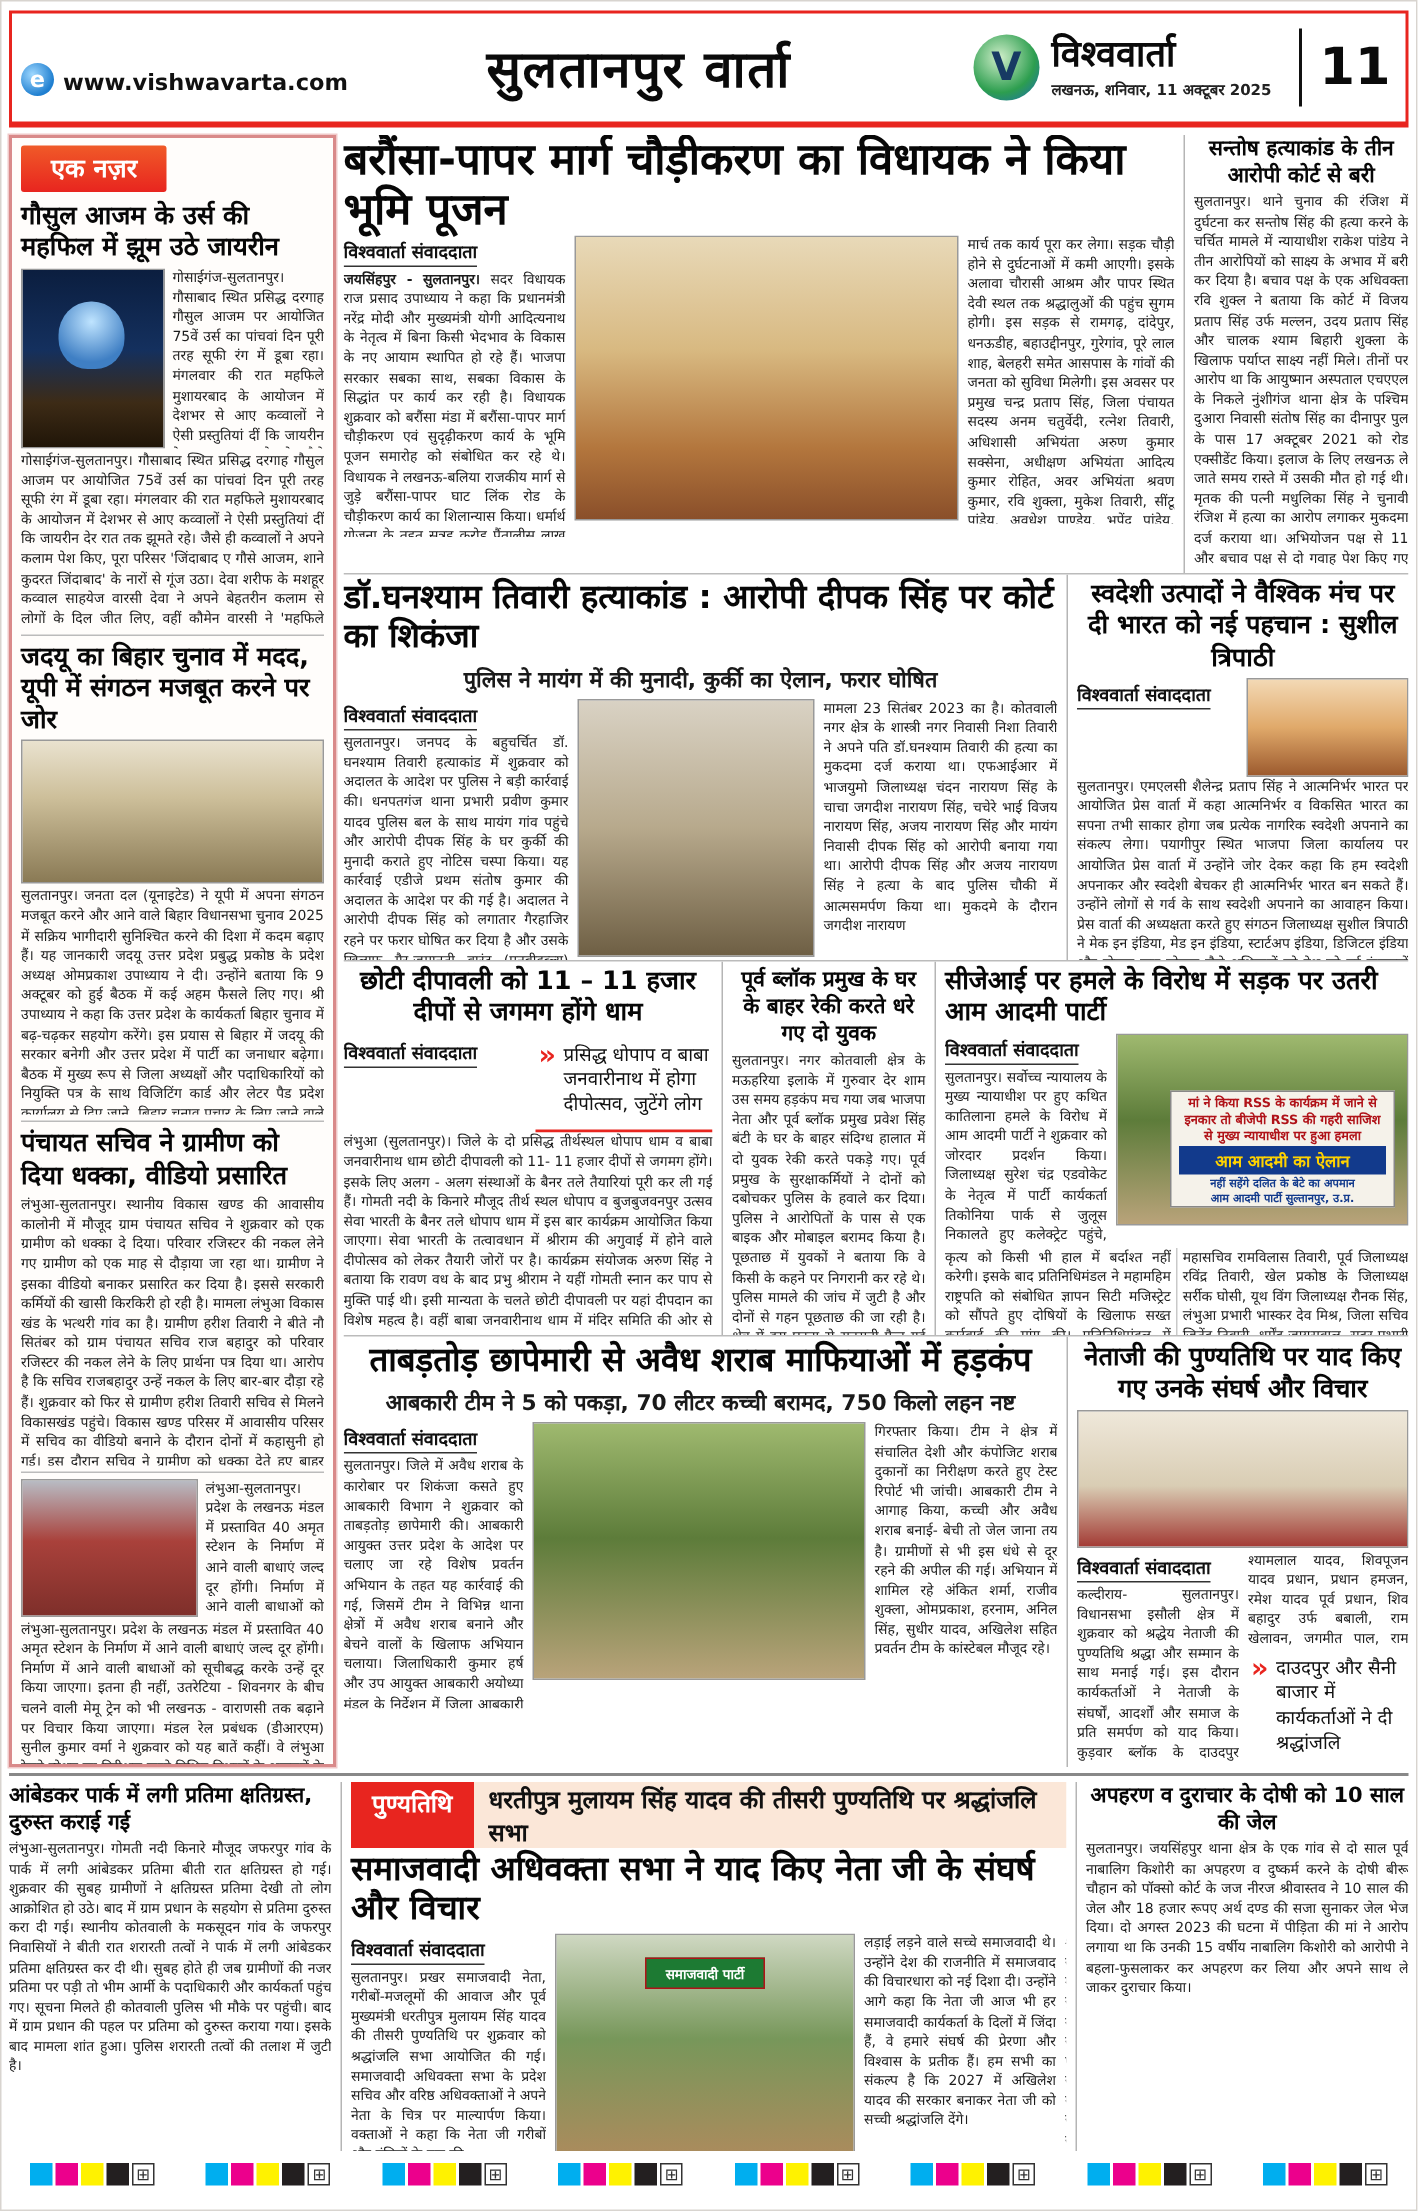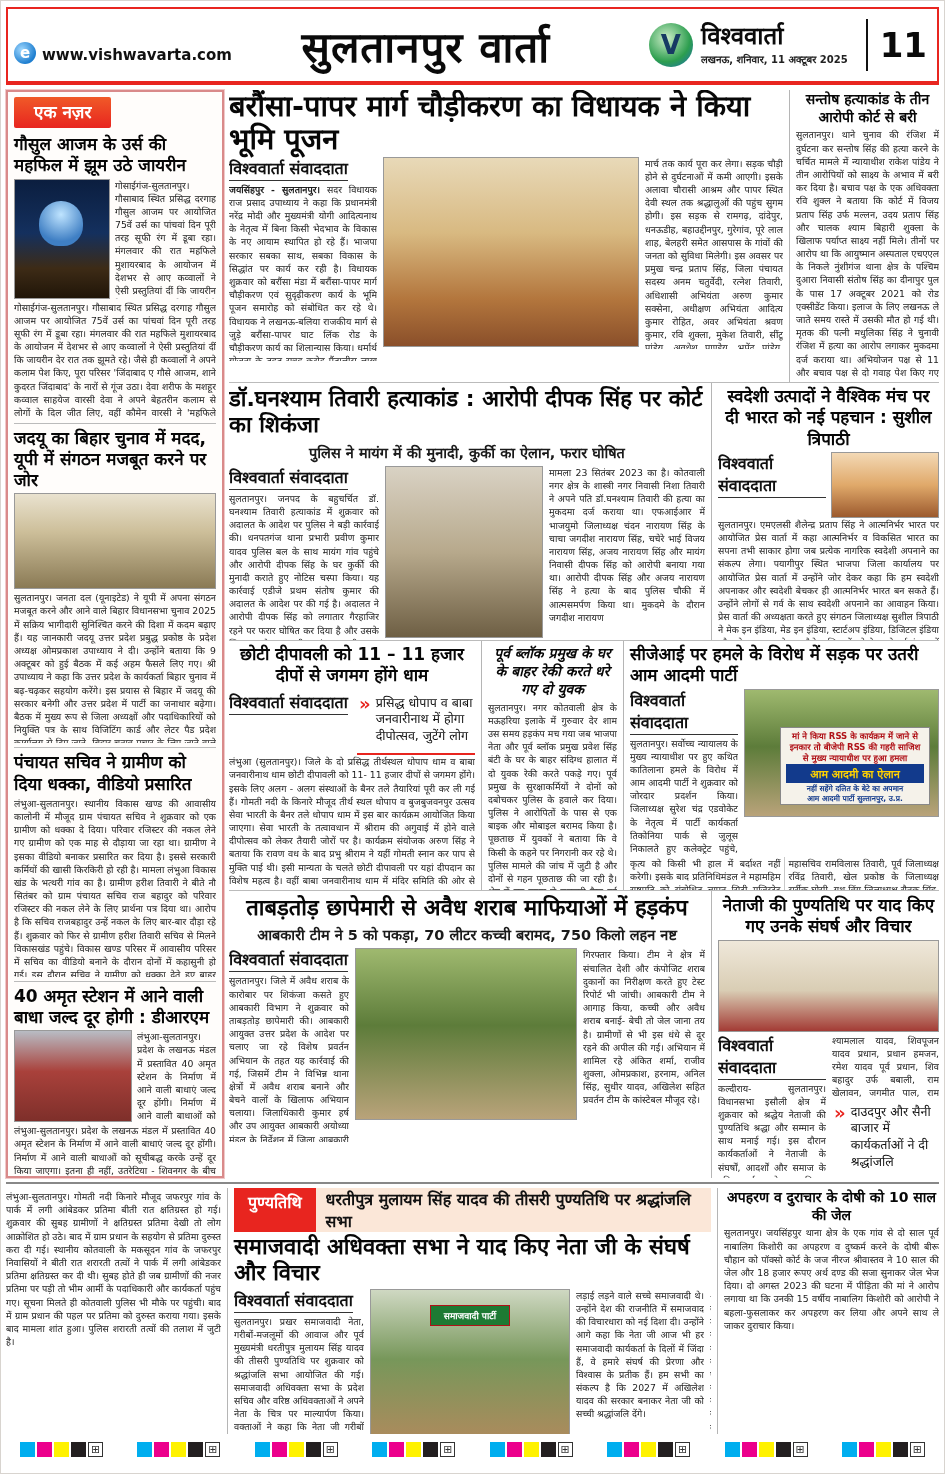--- a/index.html
+++ b/index.html
@@ -16,21 +16,21 @@
     display:flex; align-items:center; padding:0 6px; position:relative;
   }
   .hdr-url { display:flex; align-items:flex-end; gap:6px; width:230px; }
   .e-icon {
     width:22px; height:22px; border-radius:50%;
     background:radial-gradient(circle at 35% 35%, #9fd8ff, #1f7fd0 70%);
     color:#fff; font-weight:bold; font-size:15px; line-height:22px; text-align:center;
     flex:0 0 auto;
   }
   .hdr-url span { font-weight:bold; font-size:15px; color:#111;margin-top:19px; }
-  .hdr-title { flex:1; text-align:center; font-size:42px; font-weight:bold; color:#0a0a0a; letter-spacing:1px; }
+  .hdr-title { flex:1; text-align:center; font-size:34px; font-weight:bold; color:#0a0a0a; letter-spacing:1px; }
   .hdr-brand { display:flex; align-items:center; gap:8px; width:250px; justify-content:flex-end; padding-right:10px; }
   .globe-logo {
     width:44px; height:44px; border-radius:50%;
     background:radial-gradient(circle at 40% 35%, #cfeec9, #2d9e4f 60%, #1b6fae 95%);
     position:relative; flex:0 0 auto;
   }
   .globe-logo::after {
     content:"V"; position:absolute; inset:0; text-align:center; line-height:44px;
     color:#173a63; font-size:26px; font-weight:bold;
   }
@@ -54,21 +54,21 @@
   .eknazar-label {
     background:linear-gradient(180deg,#f05a28,#e8251f); color:#fff;
     font-size:17px; font-weight:bold; padding:3px 20px 5px; display:inline-block;
     border-radius:2px; margin-bottom:6px;
   }
   .h-xl { font-size:29px; font-weight:bold; color:#070707; line-height:1.15; }
   .h-lg { font-size:22px; font-weight:bold; color:#070707; line-height:1.2; }
   .h-md { font-size:17px; font-weight:bold; color:#070707; line-height:1.25; }
   .h-sm { font-size:14px; font-weight:bold; color:#070707; line-height:1.3; }
   .subhead { font-size:14.5px; font-weight:bold; color:#1a1a1a; text-align:center; margin:3px 0 4px; }
-  .byline { font-size:16px; font-weight:bold; color:#111; border-bottom:1px solid #333; display:inline-block; padding-bottom:1px; margin-bottom:2px; }
+  .byline { font-size:12px; font-weight:bold; color:#111; border-bottom:1px solid #333; display:inline-block; padding-bottom:1px; margin-bottom:2px; }
   .dateline { font-weight:bold; }
   .body-txt { font-size:9.3px; line-height:1.42; color:#1c1c1c; text-align:justify; overflow:hidden; }
   .cols-2 { column-count:2; column-gap:8px; column-rule:1px solid #c9c9c9; }
   .pullquote { display:flex; gap:5px; align-items:flex-start; border-bottom:2px solid #e8251f; padding:4px 2px 8px; }
   .pq-mark { color:#e8251f; font-size:18px; font-weight:bold; line-height:1; }
   .pq-txt { font-size:12.5px; font-weight:normal; color:#111; line-height:1.35; }
   
   .photo { position:relative; overflow:hidden; border:1px solid #999; flex:0 0 auto; }
   .ph-night { background:linear-gradient(180deg,#0b1e3f 0%,#14305e 45%,#3d2b16 75%,#201508 100%); }
   .ph-night .dome { position:absolute; left:26%; top:18%; width:46%; height:38%; border-radius:50% 50% 45% 45%; background:radial-gradient(circle at 50% 30%, #bfe4ff, #3f7fc4 70%); }
@@ -151,21 +151,20 @@
       </div>
 
       <div class="sep-rule"></div>
       <div>
         <div class="h-md">पंचायत सचिव ने ग्रामीण को दिया धक्का, वीडियो प्रसारित</div>
         <div class="body-txt mt2" style="height:180px;">लंभुआ-सुलतानपुर। स्थानीय विकास खण्ड की आवासीय कालोनी में मौजूद ग्राम पंचायत सचिव ने शुक्रवार को एक ग्रामीण को धक्का दे दिया। परिवार रजिस्टर की नकल लेने गए ग्रामीण को एक माह से दौड़ाया जा रहा था। ग्रामीण ने इसका वीडियो बनाकर प्रसारित कर दिया है। इससे सरकारी कर्मियों की खासी किरकिरी हो रही है। मामला लंभुआ विकास खंड के भत्थरी गांव का है। ग्रामीण हरीश तिवारी ने बीते नौ सितंबर को ग्राम पंचायत सचिव राज बहादुर को परिवार रजिस्टर की नकल लेने के लिए प्रार्थना पत्र दिया था। आरोप है कि सचिव राजबहादुर उन्हें नकल के लिए बार-बार दौड़ा रहे हैं। शुक्रवार को फिर से ग्रामीण हरीश तिवारी सचिव से मिलने विकासखंड पहुंचे। विकास खण्ड परिसर में आवासीय परिसर में सचिव का वीडियो बनाने के दौरान दोनों में कहासुनी हो गई। इस दौरान सचिव ने ग्रामीण को धक्का देते हुए बाहर निकल जाने को कहा। साथ ही पुलिस को बुलाने की धमकी भी दी। इस पर भी ग्रामीण हरीश ने अपनी तरफ से पुलिस बुलाने को कहा। ग्रामीण ने कहा कि आपने छुट्टी के दिन बुलाया। ऑफिस समय से न आने पर भी बात वीडियो में आई है। इस दौरान सचिव ने चले निकले - भाग ...कह तो ग्रामीण बिफर पड़ा। उसने कहा कि आप हमें धक्का मारेंगे। यह वीडियो सोशल साइट्स पर वायरल हो गया है। उधर, खंड विकास अधिकारी नीलिमा गुप्ता ने बताया कि उन्हें इस प्रकरण की कोई जानकारी नहीं है। वह इसकी जांच करेंगे और उचित कार्रवाई करेंगे।</div>
       </div>
 
       <div class="sep-rule"></div>
       <div>
-        <div class="h-md">40 अमृत स्टेशन में आने वाली बाधा जल्द दूर होगी : डीआरएम</div>
         <div class="row mt2" style="gap:5px;">
           <div class="photo ph-station" style="width:118px; height:92px;"></div>
           <div class="body-txt" style="flex:1; height:92px;">लंभुआ-सुलतानपुर। प्रदेश के लखनऊ मंडल में प्रस्तावित 40 अमृत स्टेशन के निर्माण में आने वाली बाधाएं जल्द दूर होंगी। निर्माण में आने वाली बाधाओं को सूचीबद्ध करके उन्हें दूर किया जाएगा। इतना ही नहीं, उतरेटिया - शिवनगर के बीच चलने वाली मेमू ट्रेन को भी लखनऊ - वाराणसी तक बढ़ाने पर विचार किया जाएगा। मंडल रेल प्रबंधक (डीआरएम) सुनील कुमार वर्मा ने शुक्रवार को यह बातें कहीं। वे लंभुआ रेलवे स्टेशन का निरीक्षण करने विभिन्न विभागों के अफसरों के साथ पहुँचे थे। निरीक्षण के दौरान डीआरएम ने यात्रियों की सुविधा के लिए पुराने भवन को हटाने पर भी विचार विमर्श किया। बाद में उन्होंने कहा कि प्रस्तावित अमृत स्टेशन की समीक्षा के लिए लंभुआ आया हूँ। निर्माण में जो दिक्कतें आ रही हैं, उन्हें दूर कराया जा रहा है। पे एंड यूज टॉयलेट का टेंडर कराया जा रहा है। एजेंसी का चयन होते ही उसे हस्तगत कर दिया जायेगा। प्लेटफार्म पर हैंडपम्प, प्रसाधन की यात्री समस्या जल्द ही दूर करने के निर्देश दिए। उतरेटिया - शिवनगर के बीच चलने वाली मेमू ट्रेन को वाराणसी - लखनऊ तक बढ़ाने पर भी गम्भीरता पूर्वक विचार किया जाएगा। उन्होंने बताया कि सुल्तानपुर जंक्शन पर भी इसकी मांग की गई है। डीआरएम स्पेशल ट्रेन दिन में एक बजकर 50 मिनट पर प्लेटफार्म संख्या एक पर पहुँची। दो बजकर 20 मिनट पर यह स्पेशल ट्रेन जौनपुर की तरफ प्रस्थान कर गई।</div>
         </div>
         <div class="body-txt mt2" style="height:96px;">लंभुआ-सुलतानपुर। प्रदेश के लखनऊ मंडल में प्रस्तावित 40 अमृत स्टेशन के निर्माण में आने वाली बाधाएं जल्द दूर होंगी। निर्माण में आने वाली बाधाओं को सूचीबद्ध करके उन्हें दूर किया जाएगा। इतना ही नहीं, उतरेटिया - शिवनगर के बीच चलने वाली मेमू ट्रेन को भी लखनऊ - वाराणसी तक बढ़ाने पर विचार किया जाएगा। मंडल रेल प्रबंधक (डीआरएम) सुनील कुमार वर्मा ने शुक्रवार को यह बातें कहीं। वे लंभुआ रेलवे स्टेशन का निरीक्षण करने विभिन्न विभागों के अफसरों के साथ पहुँचे थे। निरीक्षण के दौरान डीआरएम ने यात्रियों की सुविधा के लिए पुराने भवन को हटाने पर भी विचार विमर्श किया। बाद में उन्होंने कहा कि प्रस्तावित अमृत स्टेशन की समीक्षा के लिए लंभुआ आया हूँ। निर्माण में जो दिक्कतें आ रही हैं, उन्हें दूर कराया जा रहा है। पे एंड यूज टॉयलेट का टेंडर कराया जा रहा है। एजेंसी का चयन होते ही उसे हस्तगत कर दिया जायेगा। प्लेटफार्म पर हैंडपम्प, प्रसाधन की यात्री समस्या जल्द ही दूर करने के निर्देश दिए। उतरेटिया - शिवनगर के बीच चलने वाली मेमू ट्रेन को वाराणसी - लखनऊ तक बढ़ाने पर भी गम्भीरता पूर्वक विचार किया जाएगा। उन्होंने बताया कि सुल्तानपुर जंक्शन पर भी इसकी मांग की गई है। डीआरएम स्पेशल ट्रेन दिन में एक बजकर 50 मिनट पर प्लेटफार्म संख्या एक पर पहुँची। दो बजकर 20 मिनट पर यह स्पेशल ट्रेन जौनपुर की तरफ प्रस्थान कर गई।</div>
       </div>
     </div>
 
     <div class="main">
 
@@ -225,21 +224,21 @@
               <div class="byline">विश्ववार्ता संवाददाता</div>
             </div>
             <div class="pullquote" style="width:118px;">
               <span class="pq-mark">»</span>
               <span class="pq-txt">प्रसिद्ध धोपाप व बाबा जनवारीनाथ में होगा दीपोत्सव, जुटेंगे लोग</span>
             </div>
           </div>
           <div class="body-txt" style="height:132px;">लंभुआ (सुलतानपुर)। जिले के दो प्रसिद्ध तीर्थस्थल धोपाप धाम व बाबा जनवारीनाथ धाम छोटी दीपावली को 11- 11 हजार दीपों से जगमग होंगे। इसके लिए अलग - अलग संस्थाओं के बैनर तले तैयारियां पूरी कर ली गई हैं। गोमती नदी के किनारे मौजूद तीर्थ स्थल धोपाप व बुजबुजवनपुर उत्सव सेवा भारती के बैनर तले धोपाप धाम में इस बार कार्यक्रम आयोजित किया जाएगा। सेवा भारती के तत्वावधान में श्रीराम की अगुवाई में होने वाले दीपोत्सव को लेकर तैयारी जोरों पर है। कार्यक्रम संयोजक अरुण सिंह ने बताया कि रावण वध के बाद प्रभु श्रीराम ने यहीं गोमती स्नान कर पाप से मुक्ति पाई थी। इसी मान्यता के चलते छोटी दीपावली पर यहां दीपदान का विशेष महत्व है। वहीं बाबा जनवारीनाथ धाम में मंदिर समिति की ओर से दीपोत्सव की तैयारी चल रही है। श्रद्धालु गोमती आरती का भी लुत्फ उठा सकेंगे।</div>
         </div>
         <div class="vdiv" style="width:142px; padding:3px 6px 0; overflow:hidden;">
-          <div class="h-sm" style="text-align:center;font-style:italic;">पूर्व ब्लॉक प्रमुख के घर के बाहर रेकी करते धरे गए दो युवक</div>
+          <div class="h-sm" style="text-align:center;">पूर्व ब्लॉक प्रमुख के घर के बाहर रेकी करते धरे गए दो युवक</div>
           <div class="body-txt mt2" style="height:192px;">सुलतानपुर। नगर कोतवाली क्षेत्र के मऊहरिया इलाके में गुरुवार देर शाम उस समय हड़कंप मच गया जब भाजपा नेता और पूर्व ब्लॉक प्रमुख प्रवेश सिंह बंटी के घर के बाहर संदिग्ध हालात में दो युवक रेकी करते पकड़े गए। पूर्व प्रमुख के सुरक्षाकर्मियों ने दोनों को दबोचकर पुलिस के हवाले कर दिया। पुलिस ने आरोपितों के पास से एक बाइक और मोबाइल बरामद किया है। पूछताछ में युवकों ने बताया कि वे किसी के कहने पर निगरानी कर रहे थे। पुलिस मामले की जांच में जुटी है और दोनों से गहन पूछताछ की जा रही है। क्षेत्र में इस घटना से सनसनी फैल गई है।</div>
         </div>
         <div class="vdiv" style="flex:1; padding:3px 0 0 6px; overflow:hidden;">
           <div class="h-md">सीजेआई पर हमले के विरोध में सड़क पर उतरी आम आदमी पार्टी</div>
           <div class="row mt2" style="gap:6px;">
             <div style="width:108px;">
               <div class="byline">विश्ववार्ता संवाददाता</div>
               <div class="body-txt" style="height:118px;">सुलतानपुर। सर्वोच्च न्यायालय के मुख्य न्यायाधीश पर हुए कथित कातिलाना हमले के विरोध में आम आदमी पार्टी ने शुक्रवार को जोरदार प्रदर्शन किया। जिलाध्यक्ष सुरेश चंद्र एडवोकेट के नेतृत्व में पार्टी कार्यकर्ता तिकोनिया पार्क से जुलूस निकालते हुए कलेक्ट्रेट पहुंचे, महामहिम राष्ट्रपति को संबोधित ज्ञापन सिटी मजिस्ट्रेट को सौंप गया। इस दौरान कार्यकर्ताओं ने दलित का अपमान, नहीं सहेगा हिंदुस्तान जैसे नारे लगाकर विरोध जताया। जिलाध्यक्ष सुरेश चंद्र एडवोकेट ने कहा आरएसएस के शताब्दी वर्ष कार्यक्रम में मुख्य न्यायाधीश की माताजी को आमंत्रित किया गया था, लेकिन उनके ठुकराने पर भाजपा ने एक साजिश के तहत मुख्य न्यायाधीश पर हमला करवाकर उनका अपमान किया। उन्होंने कहा आम आदमी पार्टी इस कायराना</div>
             </div>
             <div class="photo ph-green" style="flex:1; height:128px;">
@@ -287,20 +286,21 @@
             </div>
           </div>
         </div>
       </div>
 
     </div>
   </div>
 
   <div class="bottom-band">
     <div style="width:215px; overflow:hidden;">
+      <div class="h-sm">आंबेडकर पार्क में लगी प्रतिमा क्षतिग्रस्त, दुरुस्त कराई गई</div>
       <div class="body-txt mt2" style="height:212px;">लंभुआ-सुलतानपुर। गोमती नदी किनारे मौजूद जफरपुर गांव के पार्क में लगी आंबेडकर प्रतिमा बीती रात क्षतिग्रस्त हो गई। शुक्रवार की सुबह ग्रामीणों ने क्षतिग्रस्त प्रतिमा देखी तो लोग आक्रोशित हो उठे। बाद में ग्राम प्रधान के सहयोग से प्रतिमा दुरुस्त करा दी गई। स्थानीय कोतवाली के मकसूदन गांव के जफरपुर निवासियों ने बीती रात शरारती तत्वों ने पार्क में लगी आंबेडकर प्रतिमा क्षतिग्रस्त कर दी थी। सुबह होते ही जब ग्रामीणों की नजर प्रतिमा पर पड़ी तो भीम आर्मी के पदाधिकारी और कार्यकर्ता पहुंच गए। सूचना मिलते ही कोतवाली पुलिस भी मौके पर पहुंची। बाद में ग्राम प्रधान की पहल पर प्रतिमा को दुरुस्त कराया गया। इसके बाद मामला शांत हुआ। पुलिस शरारती तत्वों की तलाश में जुटी है।</div>
     </div>
 
     <div class="vdiv" style="flex:1; padding-left:6px; overflow:hidden;">
       <div class="row" style="gap:0;">
         <div class="pt-label">पुण्यतिथि</div>
         <div class="pt-strip">धरतीपुत्र मुलायम सिंह यादव की तीसरी पुण्यतिथि पर श्रद्धांजलि सभा</div>
       </div>
       <div class="h-lg mt2">समाजवादी अधिवक्ता सभा ने याद किए नेता जी के संघर्ष और विचार</div>
       <div class="row mt2" style="gap:6px;">

